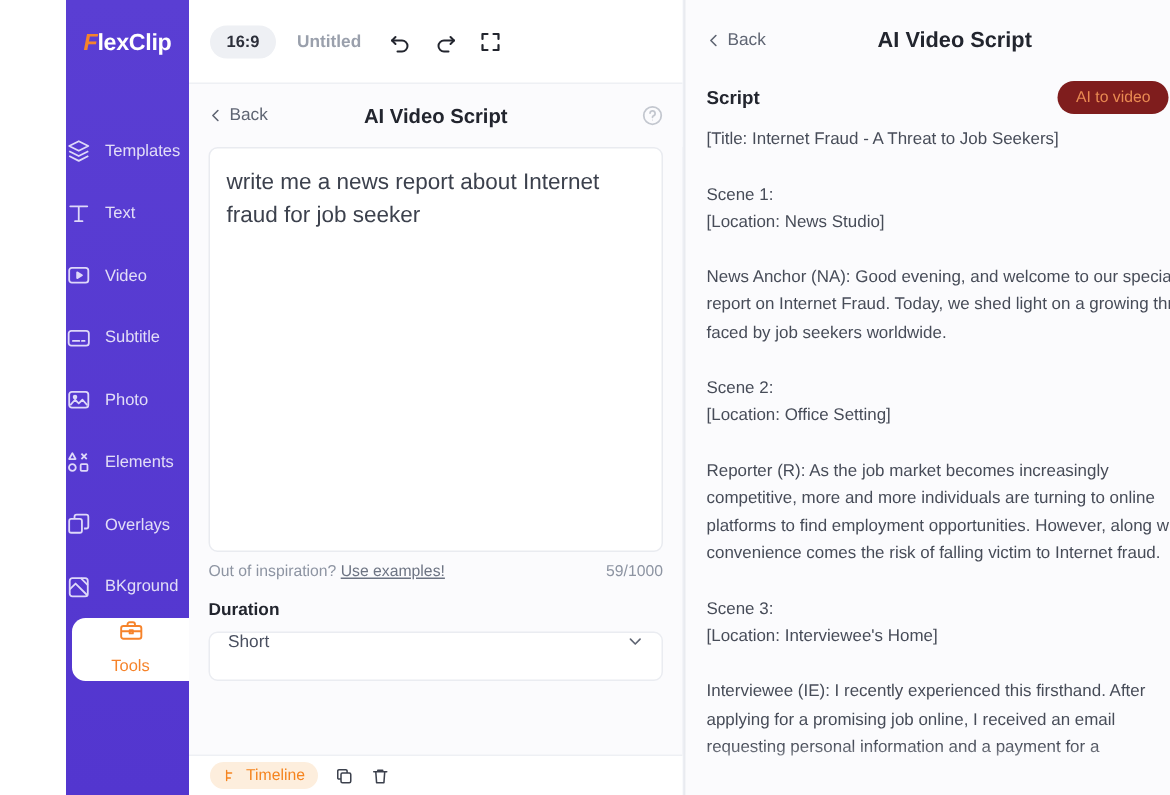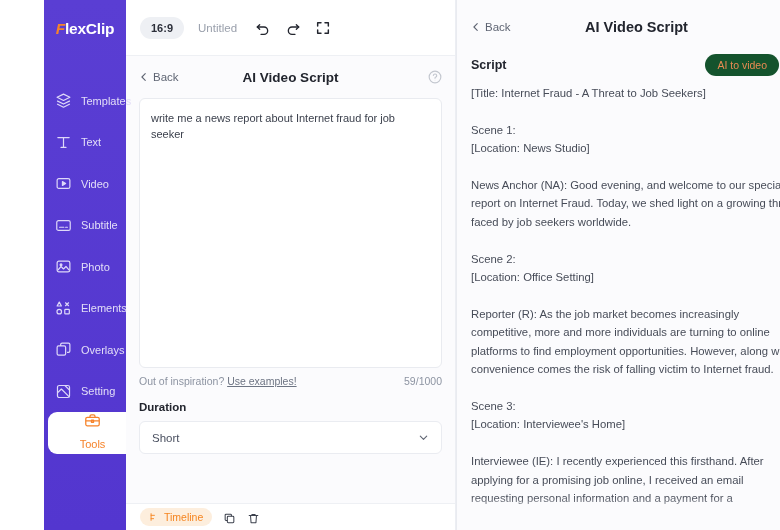--- a/index.html
+++ b/index.html
@@ -18,21 +18,21 @@
     background: linear-gradient(180deg,#5a3ed3 0%,#5336cf 100%);
     display: flex; flex-direction: column; align-items: stretch;
     flex: 0 0 82px; position: relative; z-index: 5;
   }
   .logo { height: 58px; display: flex; align-items: center; justify-content: center; }
   .logo-text { font-size: 15.5px; font-weight: 700; color: #ffffff; letter-spacing: -.2px; }
   .logo-text .f { color: #f6832a; font-style: italic; }
   .nav { display: flex; flex-direction: column; padding-top: 22px; }
   .nav-item {
     height: 41.5px; display: flex; align-items: center; gap: 9px;
-    padding-left: 11px; color: #e2ddf7; font-size: 11px; cursor: pointer;
+    color: #e2ddf7; font-size: 11px; cursor: pointer;
   }
   .nav-item .ico { width: 17px; height: 17px; display:flex; align-items:center; justify-content:center; flex:0 0 17px; }
   .nav-item .ico svg { width: 17px; height: 17px; display: block; }
   .nav-item.active { background: #ffffff; color: #f6832a; border-radius: 9px 0 0 9px; margin-left: 4px; flex-direction: column; }
   .nav-item.active .ico svg { stroke: #f6832a; }
   .nav-label { white-space: nowrap; }
 
   
   .center {
     width: 330px; flex: 0 0 330px; height: 530px;
@@ -40,52 +40,52 @@
     position: relative; border-right: 1px solid #eceef3;
   }
   .topbar {
     height: 56px; display: flex; align-items: center; gap: 14px;
     padding: 0 14px; background: #ffffff; border-bottom: 1px solid #eef0f4; text-align: center;
   }
   .ratio-badge {
     background: #eef0f4; color: #2c2f3a; font-size: 11px; font-weight: 700;
     border-radius: 13px; padding: 5px 11px; cursor: pointer;
   }
-  .proj-title { color: #9aa0ac; font-size: 11.5px; cursor: pointer; }
+  .proj-title { color: #9aa0ac; font-size: 11.5px; cursor: pointer; font-weight: bold; }
   .topicons { display: flex; align-items: center; gap: 14px; margin-left: 4px; }
   .topicons svg { width: 16px; height: 16px; display: block; cursor: pointer; }
 
   .panel-head {
     height: 42px; display: flex; align-items: center; padding: 0 13px;
     position: relative; background: #fbfbfd;
   }
   .back-btn { display: flex; align-items: center; gap: 4px; color: #5f6573; font-size: 11.5px; cursor: pointer; }
   .back-btn svg { width: 10px; height: 10px; }
   .panel-title {
     position: absolute; left: 0; right: 0; text-align: center;
     font-size: 13.5px; font-weight: 700; color: #22252e; pointer-events: none;
   }
   .help-ico { margin-left: auto; width: 14px; height: 14px; cursor: pointer; }
 
   .panel-body { padding: 0 13px; flex: 1; display: flex; flex-direction: column; }
   .prompt-box {
     background: #ffffff; border: 1px solid #e9ebf0; border-radius: 6px;
-    height: 270px; padding: 12px 11px; font-size: 11px; color: #3c414d;
+    height: 270px; padding: 12px 11px; font-size: 15px; color: #3c414d;
     line-height: 1.45; overflow: hidden; cursor: text;
   }
   .prompt-meta {
     display: flex; justify-content: space-between; align-items: center;
     margin-top: 7px; font-size: 10.5px; color: #8d94a2;
   }
   .prompt-meta .left span { color: #8d94a2; }
   .prompt-meta a { color: #6d7483; text-decoration: underline; cursor: pointer; }
   .dur-label { margin-top: 14px; font-size: 11.5px; font-weight: 700; color: #22252e; }
   .select {
     margin-top: 8px; height: 33px; background: #ffffff; border: 1px solid #eaecf1;
-    border-radius: 6px; display: flex; align-items: center; padding: 0 12px;
+    border-radius: 6px; display: flex; align-items: flex-start; padding: 0 12px;
     font-size: 11.5px; color: #4a5060; cursor: pointer;
   }
   .select .chev { margin-left: auto; width: 11px; height: 11px; }
   .actions { display: flex; gap: 8px; justify-content: center; margin-top: 28px; }
   .btn { height: 30px; border-radius: 15px; font-size: 11.5px; display: flex; align-items: center; justify-content: center; cursor: pointer; }
   .btn-primary { background: #f5841f; color: #ffffff; width: 132px; font-weight: 400; }
   .btn-ghost { background: #ffffff; color: #3c414d; width: 127px; border: 1px solid #eceef3; }
 
   .bottombar {
     height: 27px; display: flex; align-items: center; gap: 11px;
@@ -101,21 +101,21 @@
   
   .right {
     flex: 1; height: 530px; background: #fbfbfd;
     display: flex; flex-direction: column; position: relative;
     border-left: 1px solid #e9ebf0;
   }
   .r-head { height: 54px; display: flex; align-items: center; padding: 0 14px; position: relative; }
   .r-sub { display: flex; align-items: center; padding: 0 14px 8px 14px; gap: 8px; }
   .r-sub-title { font-size: 12.5px; font-weight: 700; color: #22252e; text-align: center; }
   .ai2v {
-    margin-left: auto; background: #14532d; color: #e98a52; font-size: 10.5px;
+    margin-left: auto; background: #7f1d1d; color: #e98a52; font-size: 10.5px;
     border-radius: 13px; padding: 5px 12px; cursor: pointer;
   }
   .copy-ico { width: 15px; height: 15px; cursor: pointer; }
   .script-wrap { flex: 1; overflow: hidden; position: relative; padding: 0 18px 0 14px; }
   .script {
     font-size: 11.3px; line-height: 1.63; color: #474c58; white-space: pre-wrap;
   }
   .scrollbar {
     position: absolute; right: 6px; top: 8px; width: 4px; height: 262px;
     background: #d9dce2; border-radius: 2px; cursor: pointer;
@@ -212,21 +212,21 @@
         <span class="nav-label">Overlays</span>
       </div>
 
       <div class="nav-item">
         <span class="ico">
             <svg viewBox="0 0 24 24" fill="none" stroke="#ded8f9" stroke-width="1.7" stroke-linejoin="round">
               <rect x="3.5" y="3.5" width="17" height="17" rx="2.5"></rect>
               <path d="M3.5 14 9 8.5 20.5 20M14 3.5 20.5 10"></path>
             </svg>
           </span>
-        <span class="nav-label">Setting</span>
+        <span class="nav-label">BKground</span>
       </div>
 
       <div class="nav-item active">
         <span class="ico">
             <svg viewBox="0 0 24 24" fill="none" stroke="#f6832a" stroke-width="1.8" stroke-linejoin="round">
               <rect x="2.5" y="7.5" width="19" height="12" rx="2.2"></rect>
               <path d="M8.5 7.5V6a2 2 0 0 1 2-2h3a2 2 0 0 1 2 2v1.5"></path>
               <path d="M2.5 12.5h19M10.5 11.5h3v3h-3z"></path>
             </svg>
           </span>

